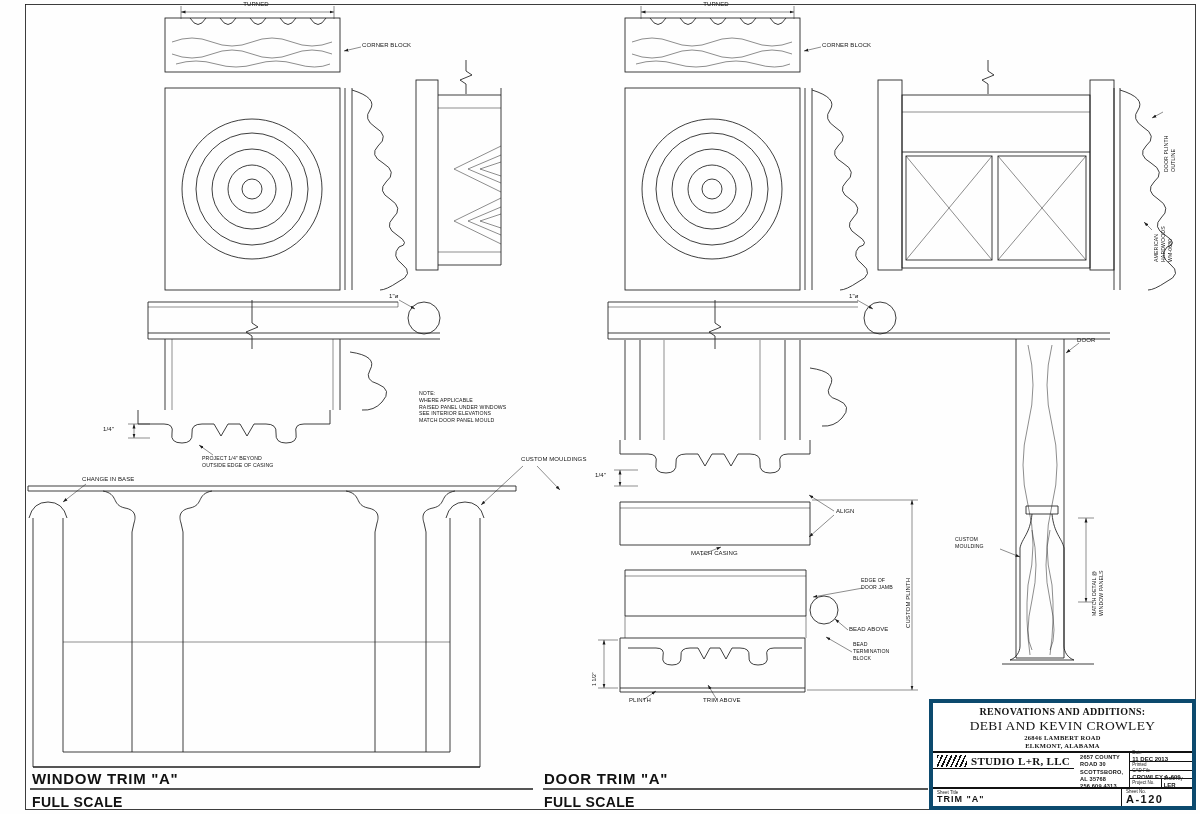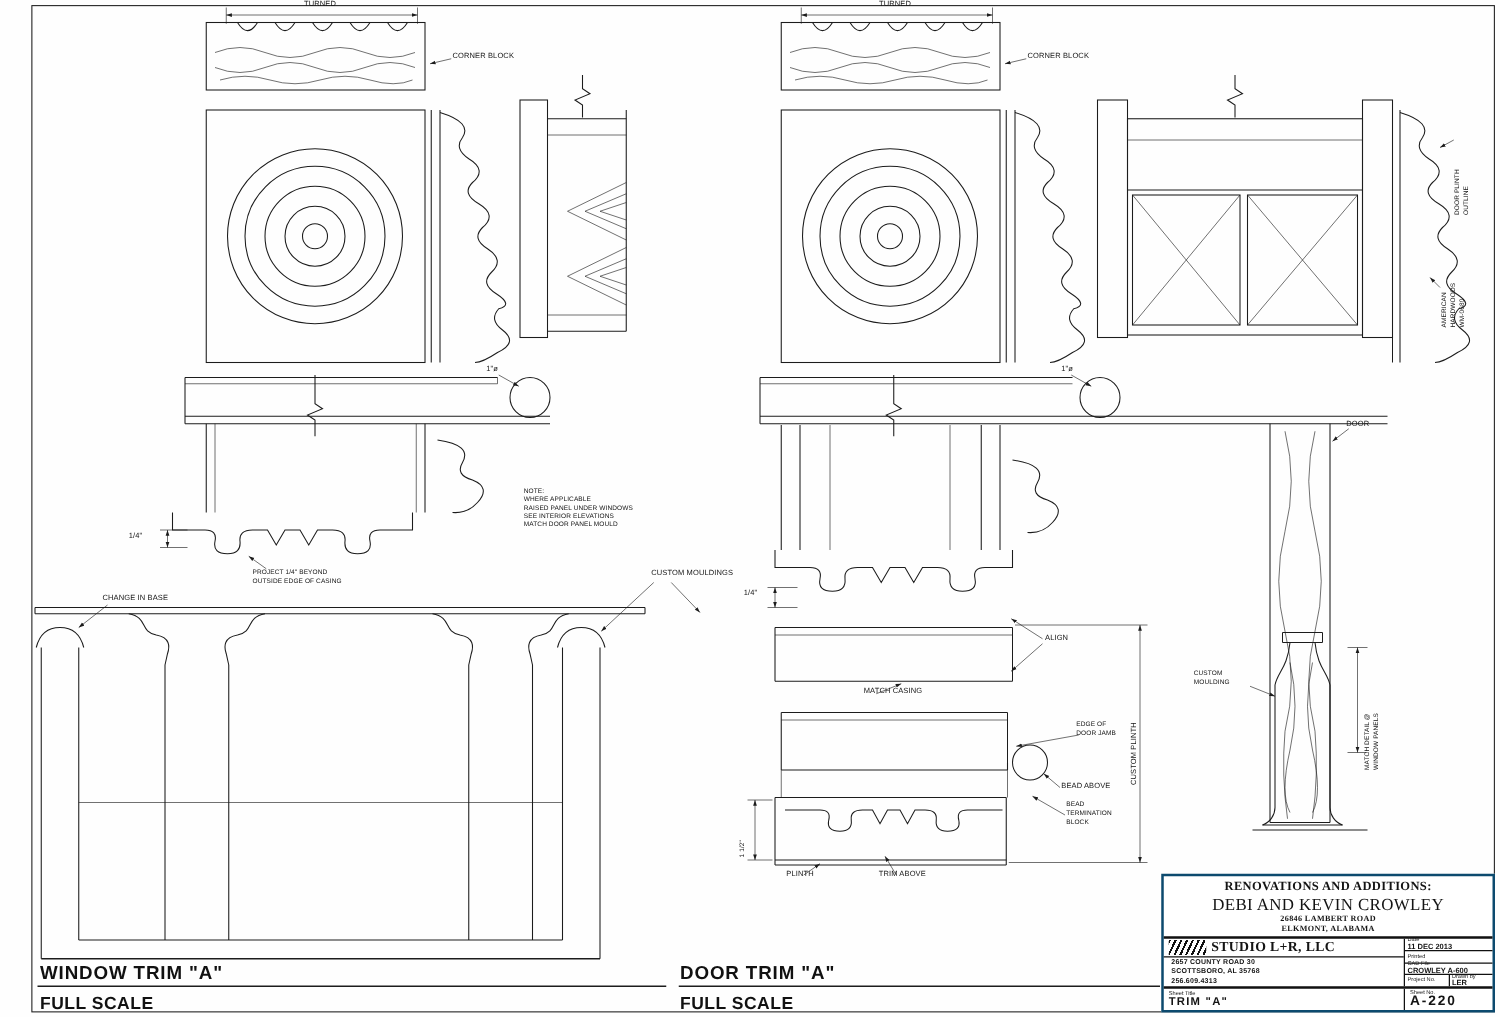--- a/index.html
+++ b/index.html
@@ -9,27 +9,27 @@
   .s{stroke:#1c1c1c;stroke-width:.85;fill:none}
   .t{stroke:#1c1c1c;stroke-width:.5;fill:none}
   .h{stroke:#1c1c1c;stroke-width:1.3;fill:none}
   .lbl{position:absolute;font-size:6px;line-height:1.3;letter-spacing:.1px;white-space:pre-line;color:#141414}
   .xs{font-size:5.2px}
   .ctr{text-align:center}
   .rot{transform-origin:0 0;transform:rotate(-90deg)}
   .dtitle{position:absolute;font-size:15px;font-weight:700;letter-spacing:.7px;color:#111;white-space:nowrap}
   .dscale{position:absolute;font-size:14px;font-weight:700;letter-spacing:.4px;color:#111}
   
-  .titleblock{position:absolute;left:929px;top:699px;width:267px;height:111px;border:2px solid #0c4a6e;background:#fff;display:flex;flex-direction:column}
+  .titleblock{position:absolute;left:929px;top:699px;width:267px;height:111px;border:4px solid #0c4a6e;background:#fff;display:flex;flex-direction:column}
   .tb-project{height:50px;border-bottom:2px solid #111;text-align:center;padding-top:3px;font-family:"Liberation Serif",serif}
   .tb-ptype{font-size:10px;font-weight:700;letter-spacing:.3px}
   .tb-client{font-size:13.5px;font-weight:400;letter-spacing:.3px;margin-top:1px}
   .tb-addr{font-size:6.5px;font-weight:700;line-height:1.25;letter-spacing:.3px}
   .tb-mid{flex:1;display:flex;border-bottom:2px solid #111;min-height:0}
-  .tb-firm{flex:1;border-right:1.5px solid #111;display:flex;flex-direction:column}
+  .tb-firm{flex:1;border-right:1.5px solid #111;display:flex;flex-direction:row}
   .tb-firm-head{display:flex;align-items:center;gap:4px;padding:1px 4px;border-bottom:1px solid #111;height:16px}
   .tb-logo{width:30px;height:12px;background:repeating-linear-gradient(115deg,#111 0 1.6px,transparent 1.6px 4.2px)}
   .tb-firmname{font-size:11px;font-weight:700;font-family:"Liberation Serif",serif;letter-spacing:.3px;white-space:nowrap}
   .tb-firm-addr{padding:1px 6px;font-size:5.6px;font-weight:700;line-height:1.3;letter-spacing:.2px}
   .tb-meta{width:70px;display:flex;flex-direction:column}
   .tb-meta-row{flex:1;border-bottom:1px solid #111;padding:0 2px;display:flex;flex-direction:column;justify-content:center;min-height:0}
   .tb-meta-row:last-child{border-bottom:none}
   .tb-k{font-size:4.5px;line-height:1.1;color:#222}
   .tb-v{font-size:6px;font-weight:700;line-height:1.1;white-space:nowrap}
   .tb-meta-split{flex-direction:row;padding:0}
@@ -400,18 +400,18 @@
         </div>
       </div>
     </div>
     <div class="tb-bottom">
       <div class="tb-sheettitle">
         <span class="tb-k">Sheet Title</span>
         <span class="tb-stv">TRIM  "A"</span>
       </div>
       <div class="tb-sheetno">
         <span class="tb-k">Sheet No.</span>
-        <span class="tb-snv">A-220</span>
+        <span class="tb-snv">A-120</span>
       </div>
     </div>
   </div>
 
 </div>
 
 </body></html>

